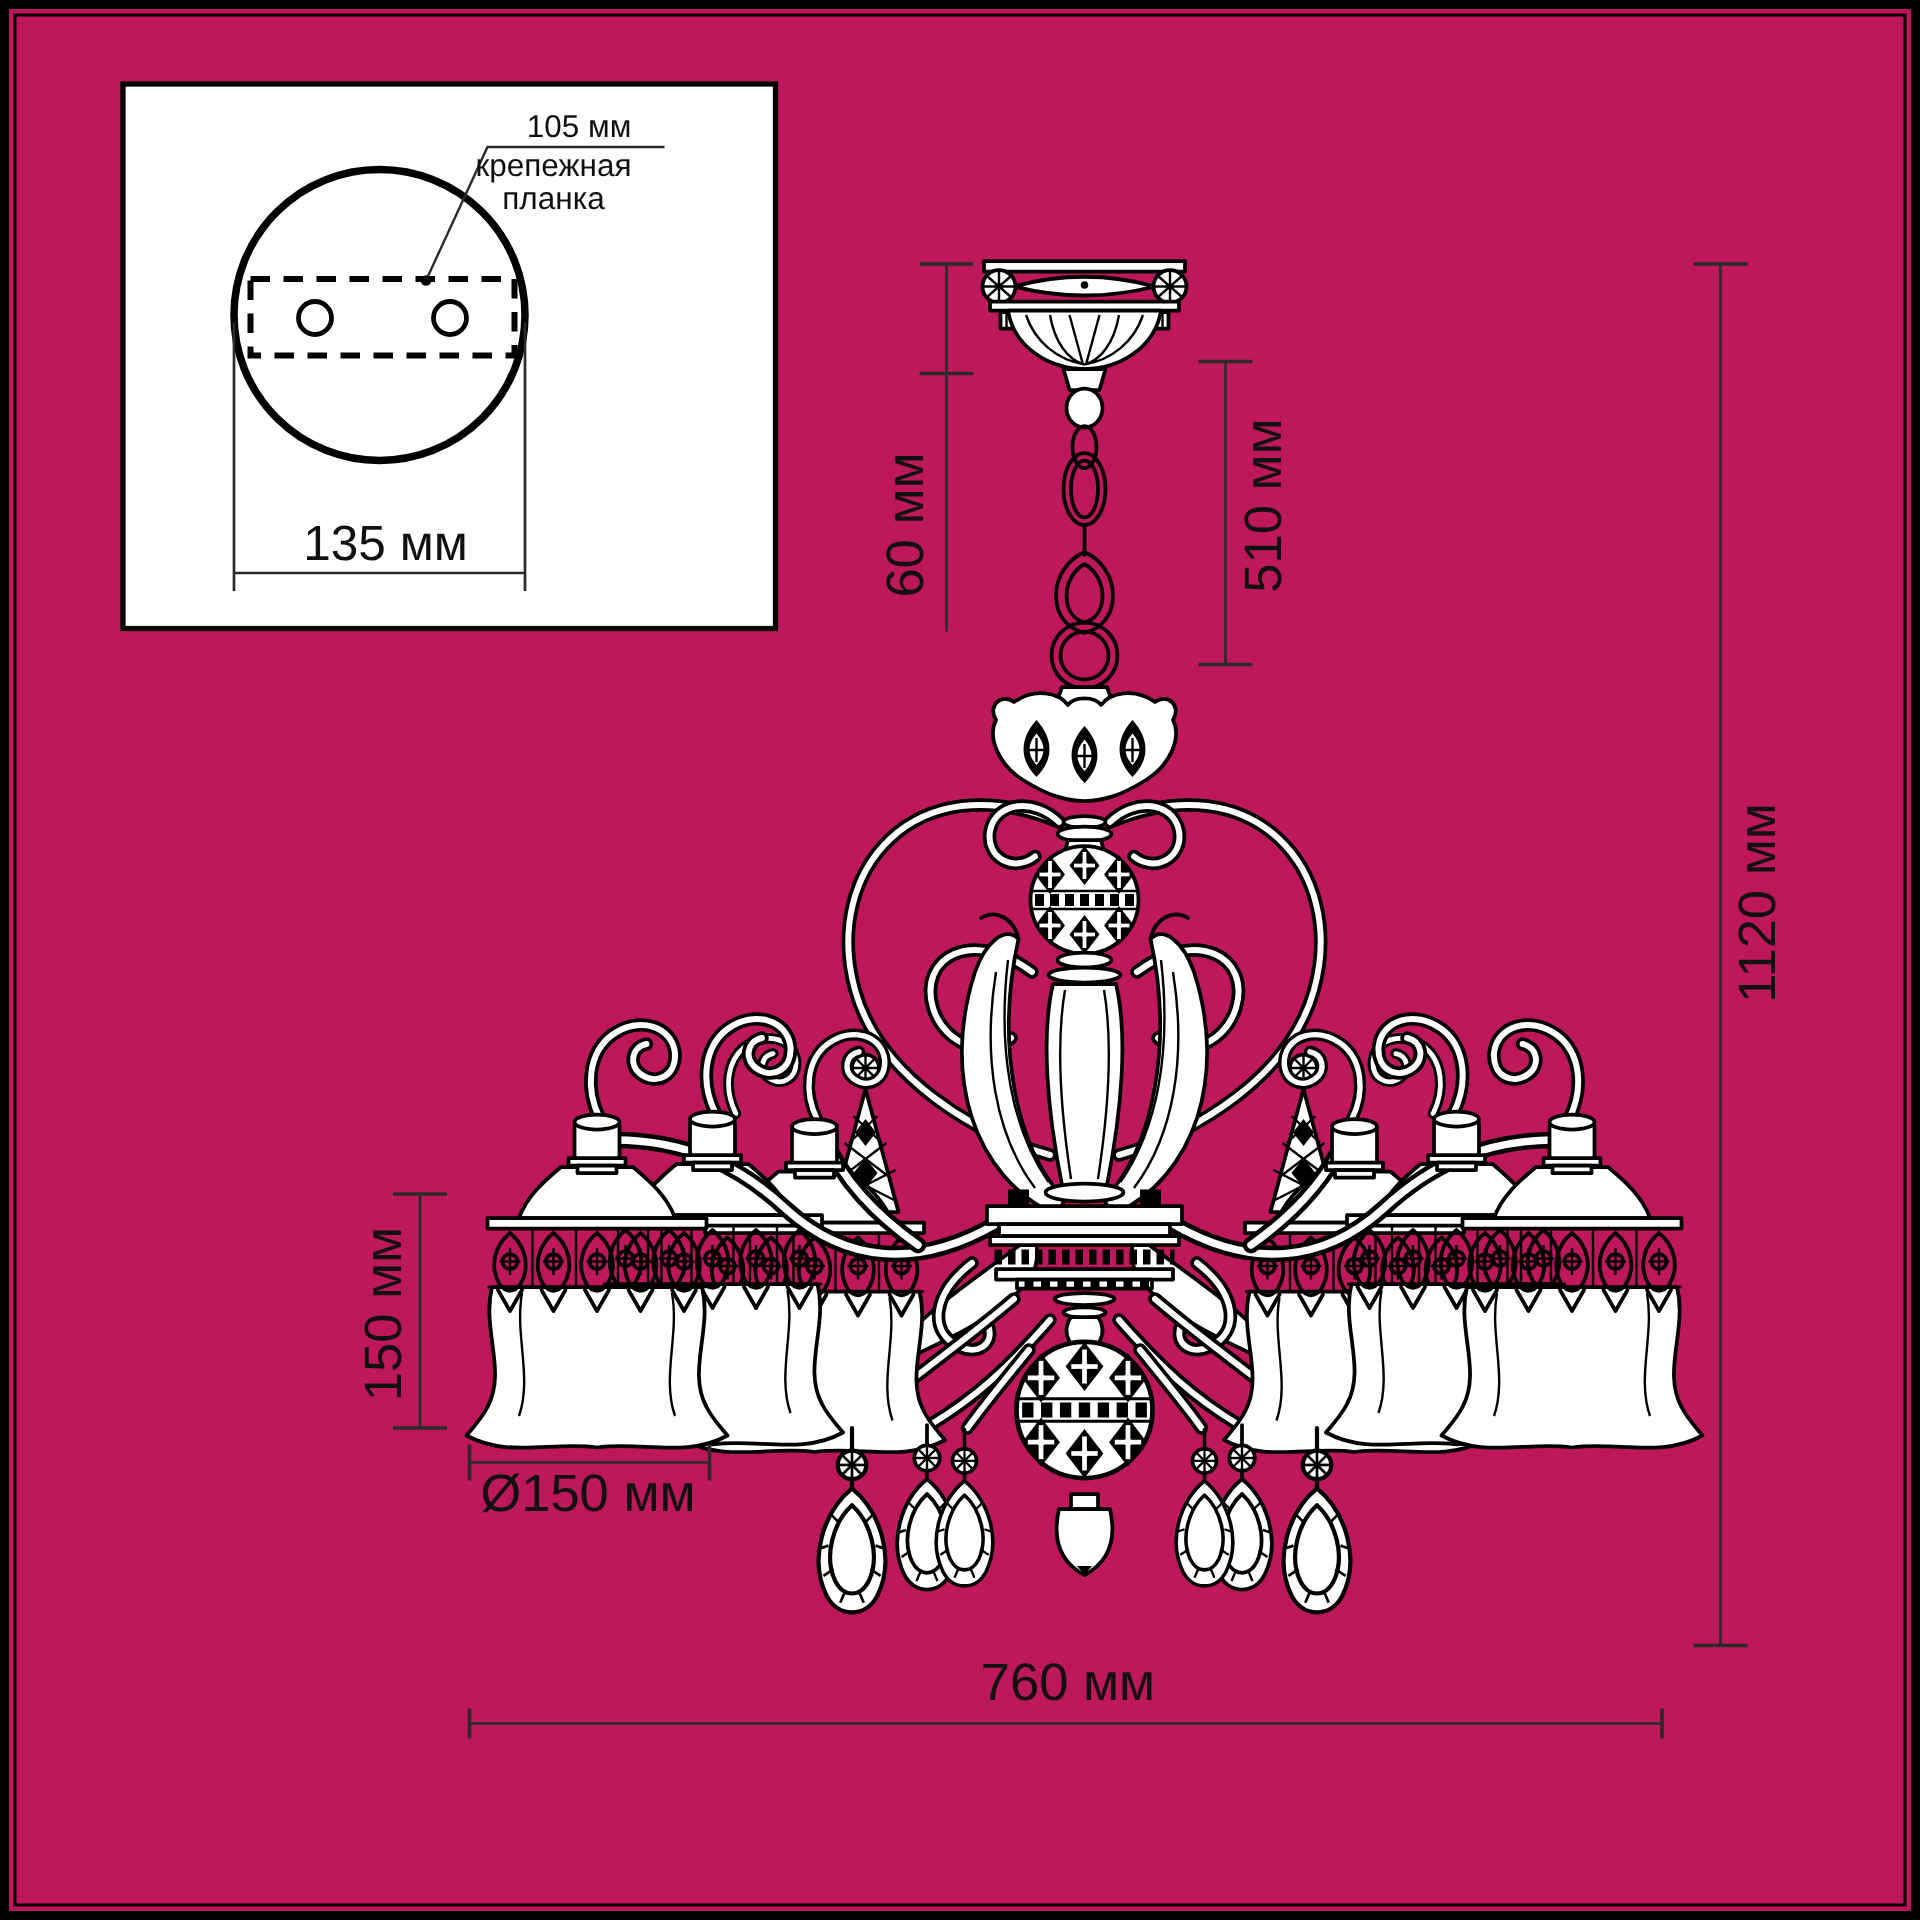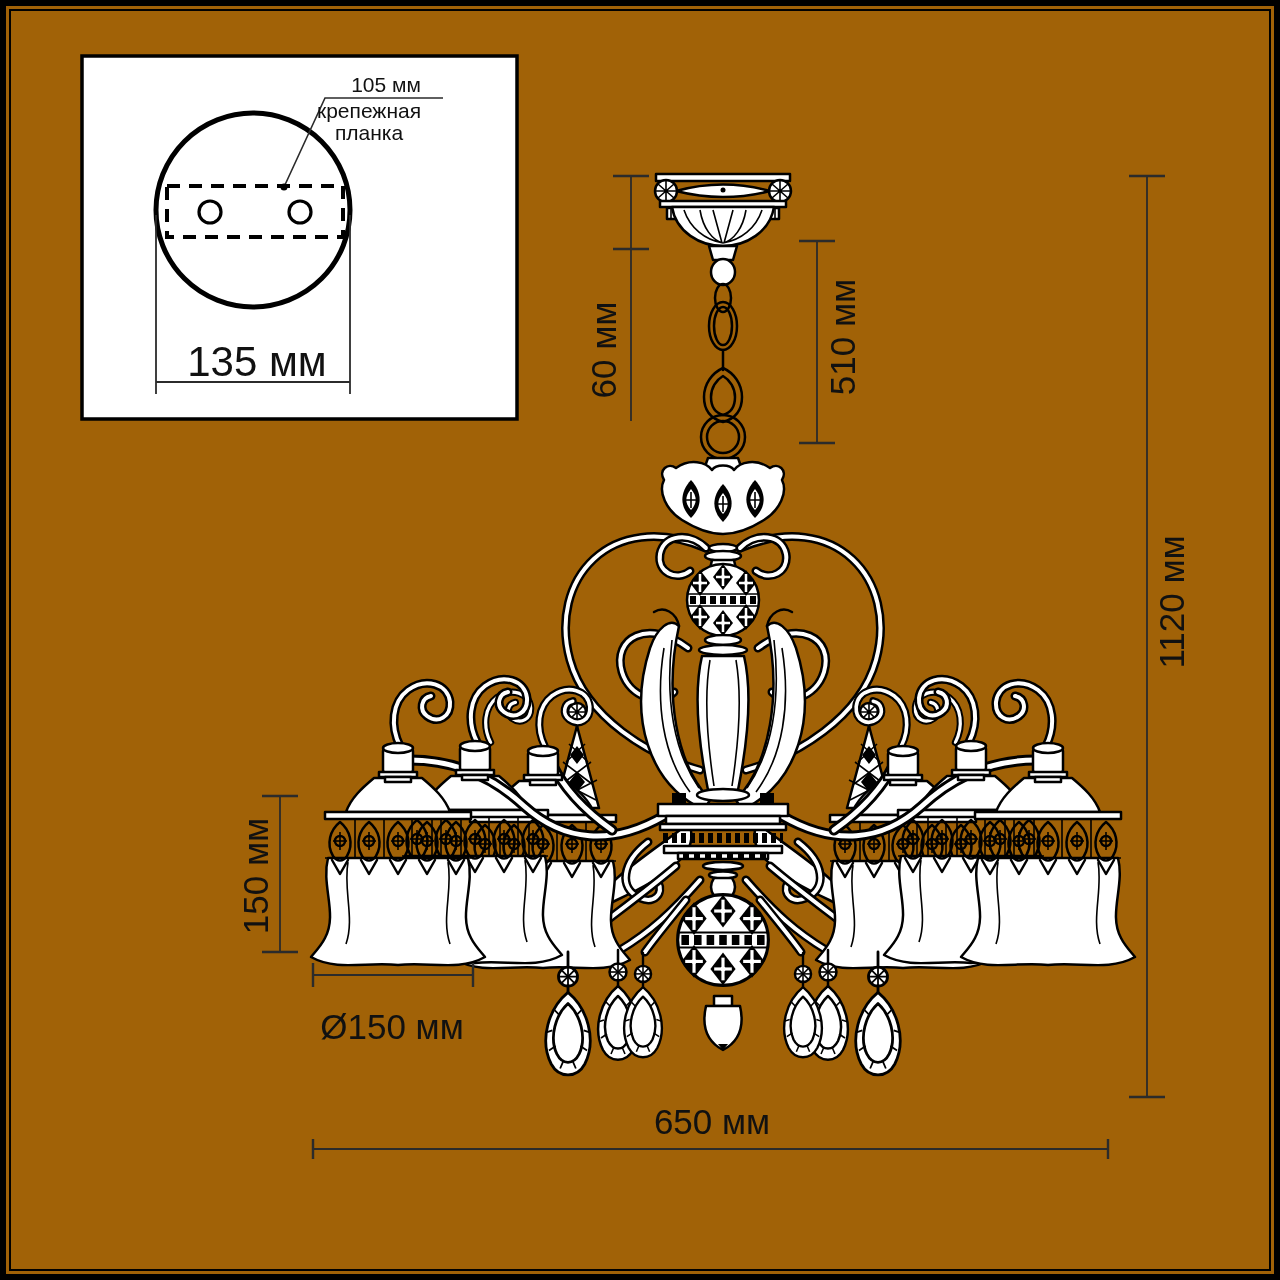--- a/index.html
+++ b/index.html
@@ -1,26 +1,26 @@
 <!DOCTYPE html>
 <html><head>
 <meta charset="utf-8">
 <style>
   html,body { margin:0; padding:0; background:#fff; }
   body { width:1280px; height:1280px; font-family:"Liberation Sans",sans-serif; color:#111; }
-  .page { position:relative; width:1280px; height:1280px; background:#a16207; overflow:hidden; }
+  .page { position:relative; width:1280px; height:1280px; background:#be185d; overflow:hidden; }
   .frame-outer { position:absolute; inset:0; border:6px solid #000; pointer-events:none; z-index:40; }
   .frame-inner { position:absolute; inset:9px; border:2px solid #000; pointer-events:none; z-index:40; }
   svg.drawing { position:absolute; left:0; top:0; z-index:5; }
 
   .label { position:absolute; white-space:nowrap; z-index:20; color:#111; }
   .dim-label { font-size:35px; transform:translate(-50%,-50%); }
   .dim-label.vert { transform:translate(-50%,-50%) rotate(-90deg); }
   .inset-small { font-size:21px; line-height:22px; text-align:center; transform:translate(-50%,-50%); }
-  .inset-width { font-size:42px; transform:translate(-50%,-50%); }
+  .inset-width { font-size:33px; transform:translate(-50%,-50%); }
 
   
   .s  { stroke:#000; fill:none; stroke-width:2.5; stroke-linecap:round; stroke-linejoin:round; }
   .sf { stroke:#000; fill:#fff; stroke-width:2.5; stroke-linecap:round; stroke-linejoin:round; }
   .thin { stroke:#000; fill:none; stroke-width:1.6; }
   .blk { fill:#000; stroke:none; }
   .tubeB { stroke:#000; stroke-width:11; fill:none; stroke-linecap:round; }
   .tubeW { stroke:#fff; stroke-width:5;  fill:none; stroke-linecap:round; }
   .curlB { stroke:#000; stroke-width:9;  fill:none; stroke-linecap:round; }
   .curlW { stroke:#fff; stroke-width:4;  fill:none; stroke-linecap:round; }
@@ -320,16 +320,16 @@
   <div class="label inset-width" style="left:257px; top:362px;">135 мм</div>
 
   <div class="label dim-label vert" style="left:604px; top:350px;">60 мм</div>
 
   <div class="label dim-label vert" style="left:843px; top:337px;">510 мм</div>
 
   <div class="label dim-label vert" style="left:1172px; top:602px;">1120 мм</div>
 
   <div class="label dim-label vert" style="left:256px; top:876px;">150 мм</div>
 
-  <div class="label dim-label" style="left:392px; top:996px;margin-top:31px;">Ø150 мм</div>
-
-  <div class="label dim-label" style="left:712px; top:1122px;">650 мм</div>
+  <div class="label dim-label" style="left:392px; top:996px;">Ø150 мм</div>
+
+  <div class="label dim-label" style="left:712px; top:1122px;">760 мм</div>
 </div>
 
 </body></html>

